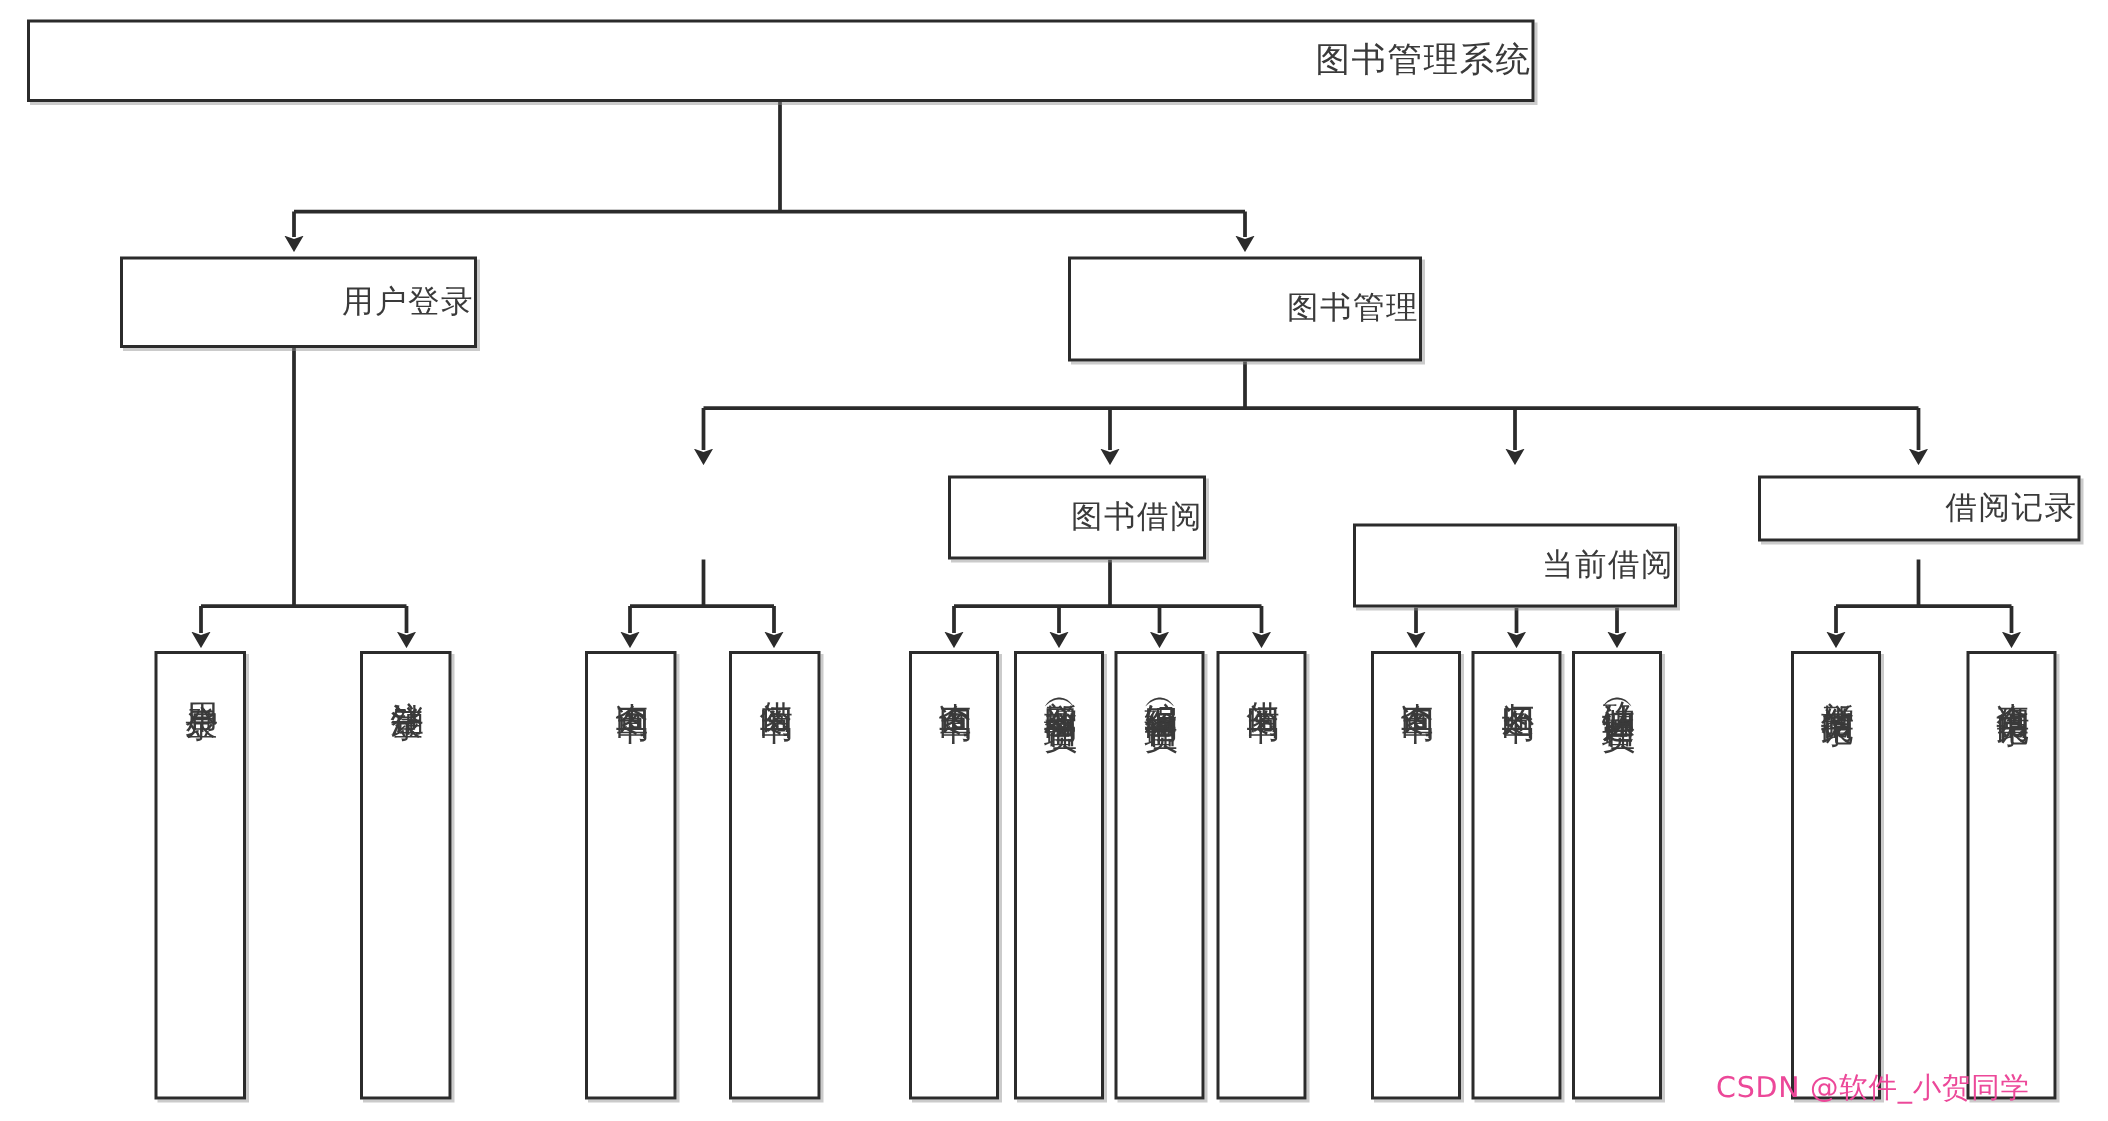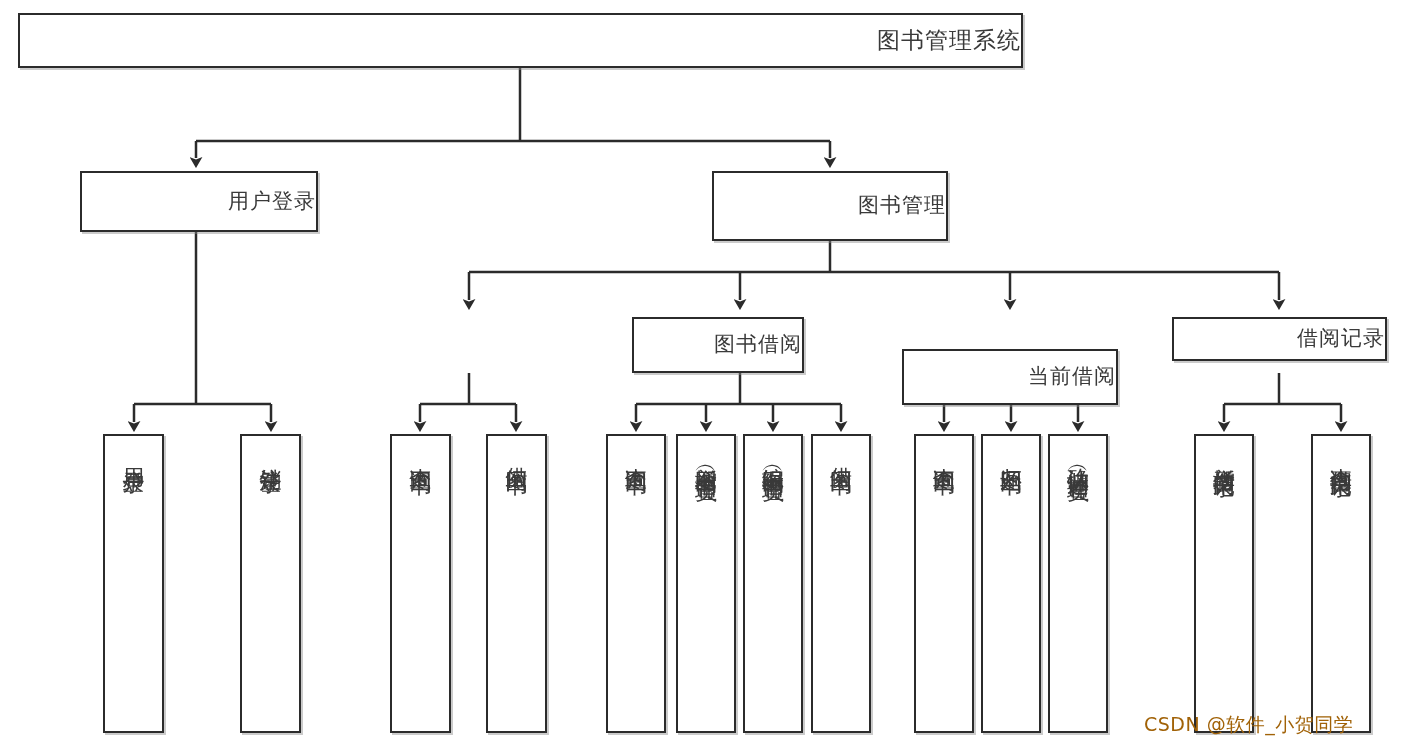--- a/index.html
+++ b/index.html
@@ -59,21 +59,21 @@
     letter-spacing: 2px;
     text-align: left;
     color: #3a3a3a;
     white-space: nowrap;
   }
   .watermark {
     position: absolute;
     left: 1144px;
     top: 712px;
     font-size: 19px;
-    color: #a16207;
+    color: #ec4899;
     letter-spacing: 0.5px;
     white-space: nowrap;
     z-index: 5;
     pointer-events: none;
   }
 </style>
 </head>
 <body>
 
 <div id="diagram-root">

